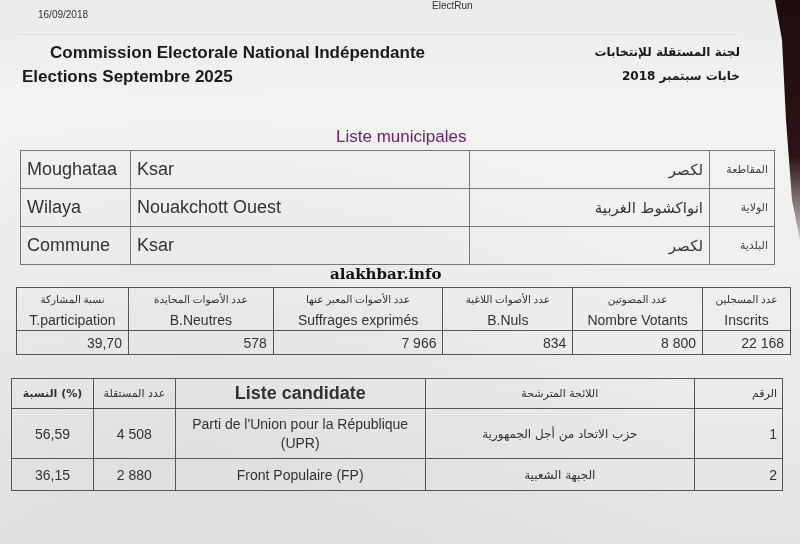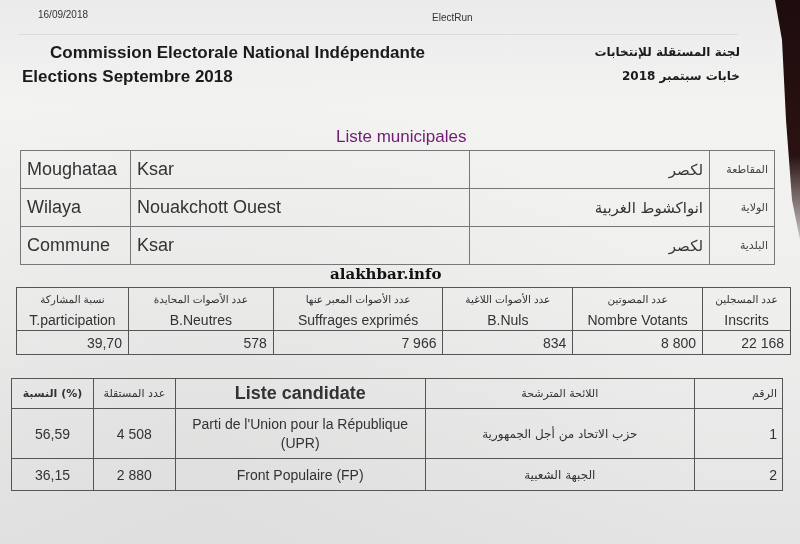--- a/index.html
+++ b/index.html
@@ -27,21 +27,21 @@
     .rule { position: absolute; height: 1px; background: #dcdcdc; }
 
     table { border-collapse: collapse; position: absolute; }
     td, th { border: 1px solid #555; }
 
     .info td { height: 38px; font-size: 18px; color: #333; padding: 0 6px; border-color: #777; }
     .info td.ar { direction: rtl; text-align: right; font-family: "DejaVu Sans", sans-serif; font-size: 15px; }
     .info td.arlab { font-size: 11px; color: #444; }
 
     .votes td { font-size: 13px; color: #333; text-align: center; height: 20px; padding: 0 4px; }
-    .votes td.arh { font-family: Liberation Sans, sans-serif; font-size: 10.5px; direction: rtl; border-bottom: none; height: 22px; }
+    .votes td.arh { font-family: Liberation Serif, serif; font-size: 10.5px; direction: rtl; border-bottom: none; height: 22px; }
     .votes td.frh { border-top: none; font-size: 14px; height: 21px; }
     .votes td.num { text-align: right; font-size: 14px; height: 24px; padding-right: 6px; }
 
     .cand td { font-size: 14px; color: #333; padding: 0 5px; }
     .cand tr.head td { height: 30px; }
     .cand .bold { font-weight: bold; }
     .cand .title { font-size: 18px; font-weight: bold; text-align: center; }
     .cand .ar { direction: rtl; text-align: center; font-family: "DejaVu Sans", sans-serif; font-size: 11px; }
     .cand .num { text-align: center; font-size: 14px; }
     .cand .center { text-align: center; }
@@ -52,25 +52,25 @@
       font-family: "DejaVu Serif", serif; font-weight: bold; font-size: 15px; color: #111; margin-top: 32px;
     }
   </style>
 </head>
 <body>
 
 <div class="bg-dark"></div>
 <div class="paper-shade"></div>
 
 <div class="abs small" style="left:38px; top:9px;">16/09/2018</div>
-<div class="abs small" style="left:420px; top:12px;padding-left:12px;">ElectRun</div>
+<div class="abs small" style="left:420px; top:0;padding-left:12px;">ElectRun</div>
 <div class="rule" style="left:18px; top:34px; width:720px;"></div>
 
 <div class="abs hdr-fr" style="left:22px; top:43px;margin-left:28px;">Commission Electorale National Indépendante</div>
-<div class="abs hdr-fr" style="left:22px; top:67px;">Elections Septembre 2018</div>
+<div class="abs hdr-fr" style="left:22px; top:67px;">Elections Septembre 2025</div>
 <div class="abs hdr-ar" style="right:60px; top:45px;">لجنة المستقلة للإنتخابات</div>
 <div class="abs hdr-ar" style="right:60px; top:69px;">خابات سبتمبر 2018</div>
 
 <div class="abs" style="left:336px; top:127px; font-size:17px; color:#701a75;">Liste municipales</div>
 
 <table class="info" style="left:20px; top:150px; width:755px;">
   <colgroup>
       <col style="width:110px">
       <col style="width:340px">
       <col style="width:240px">

